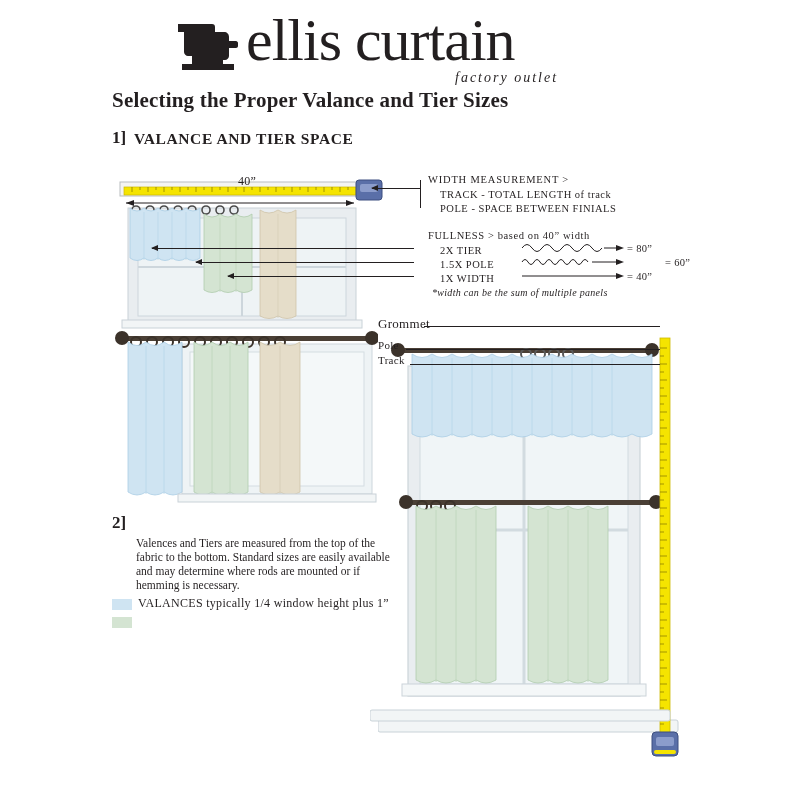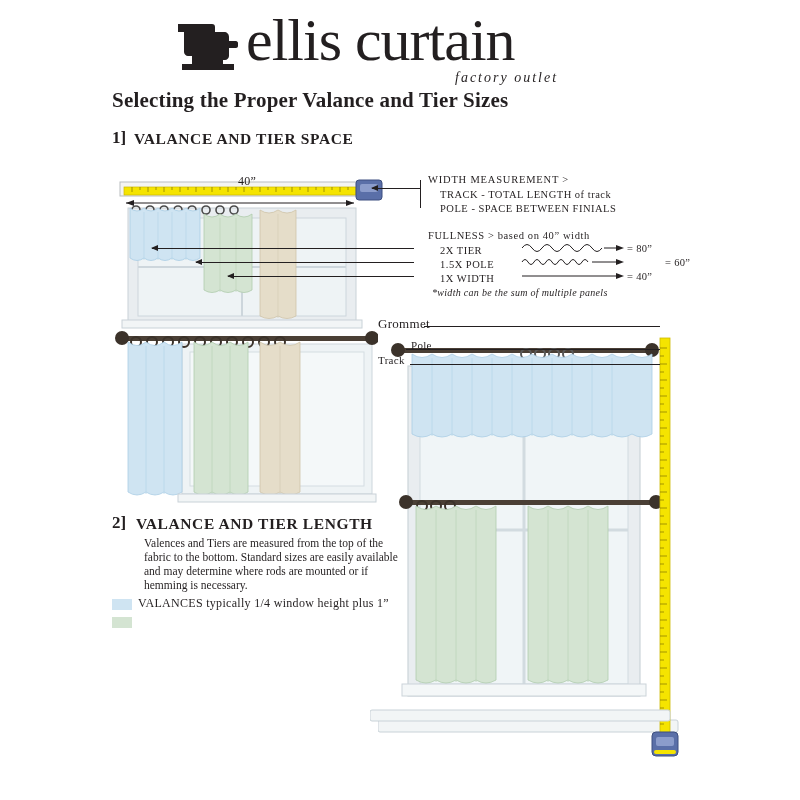--- a/index.html
+++ b/index.html
@@ -387,29 +387,28 @@
 
       <rect x="274" y="414" width="26" height="24" rx="4" fill="#5a6fa8" stroke="#3d4f80" stroke-width="1"></rect>
       <rect x="278" y="419" width="18" height="9" rx="2" fill="#8b9ccb"></rect>
       <rect x="276" y="432" width="22" height="4" rx="2" fill="#f5e400"></rect>
     </svg>
   </div>
 
   <div class="anno" style="left:378px; top:316px; font-size:13px;">Grommet</div>
   <div class="label-lead" style="left:424px; top:326px; width:236px;"></div>
 
-  <div class="anno" style="left:378px; top:339px; font-size:11px;margin-left:33px;">Pole</div>
+  <div class="anno" style="left:378px; top:339px; font-size:11px;">Pole</div>
   <div class="label-lead" style="left:406px; top:349px; width:254px;"></div>
 
   <div class="anno" style="left:378px; top:354px; font-size:11px;">Track</div>
   <div class="label-lead" style="left:410px; top:364px; width:250px;"></div>
 
   <div class="sec-num" style="left:112px; top:513px;">2]</div>
-  <div class="sec-head" style="left:136px; top:515px;">VALANCE AND TIER LENGTH</div>
-  <div class="sec-sub" style="left:144px; top:536px; width:256px;">Valences and Tiers are measured from the top of the fabric to the bottom. Standard sizes are easily available and may determine where rods are mounted or if hemming is necessary.</div>
+  <div class="sec-sub" style="left:136px; top:536px; width:256px;">Valences and Tiers are measured from the top of the fabric to the bottom. Standard sizes are easily available and may determine where rods are mounted or if hemming is necessary.</div>
 
   <div class="swatch" style="left:112px; top:599px; background:#cfe4f2;"></div>
   <div class="legend-text" style="left:138px; top:596px; width:280px;">VALANCES typically 1/4 window height plus 1”</div>
 
   <div class="swatch" style="left:112px; top:617px; background:#d4e4d2;"></div>
 
   <div class="scene" style="left:370px; top:706px;">
     <svg width="320" height="20" viewBox="0 0 320 20">
       <rect x="0" y="4" width="300" height="11" rx="2" fill="#f2f5f6" stroke="#c9d2d8" stroke-width="1"></rect>
     </svg>

